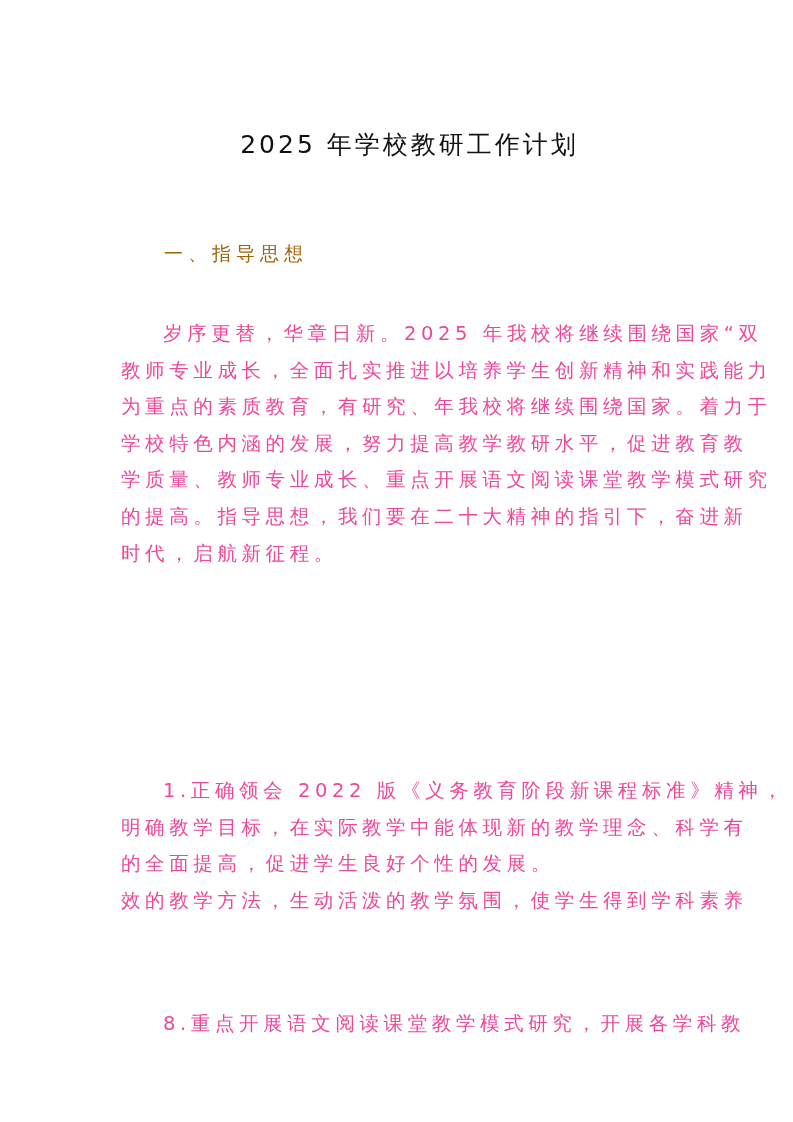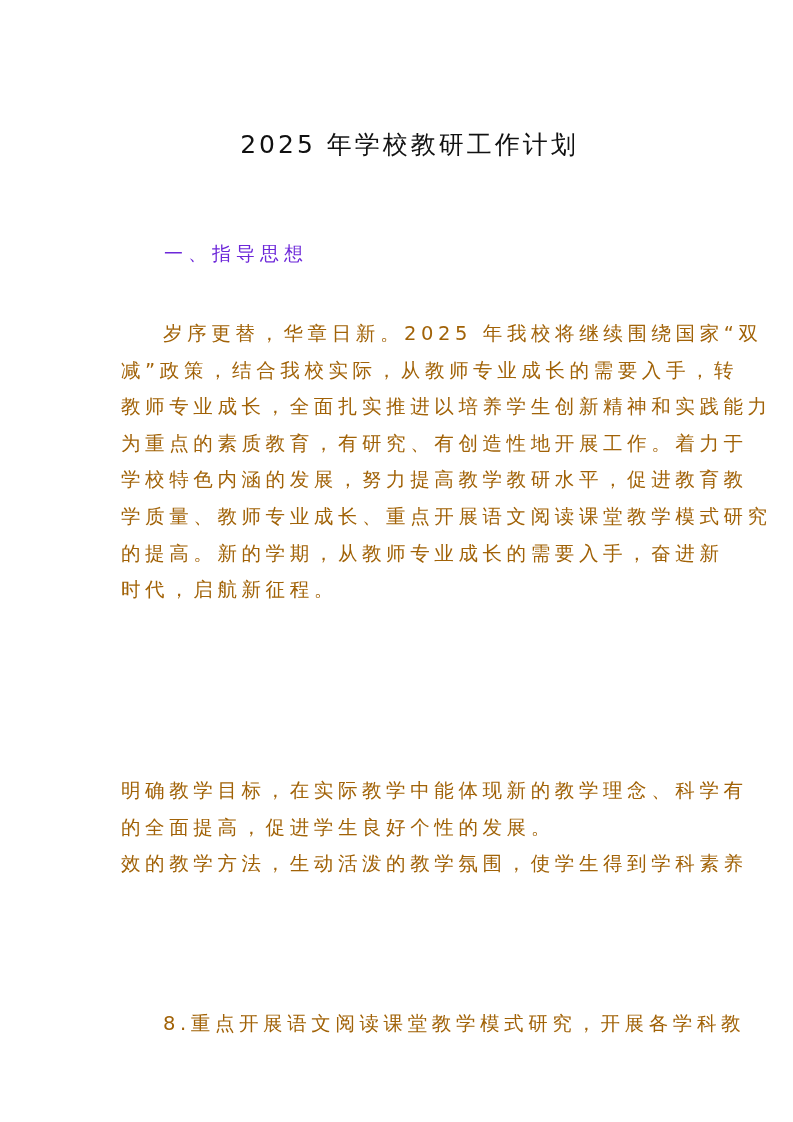--- a/index.html
+++ b/index.html
@@ -1,48 +1,48 @@
 <!DOCTYPE html>
 <html><head>
 <meta charset="utf-8">
 <style>
   html, body { margin: 0; padding: 0; background: #ffffff; }
   body { width: 793px; height: 1122px; position: relative; overflow: hidden;
          font-family: "DejaVu Sans", "Liberation Sans", sans-serif; color: #1a1a1a; }
   .page { position: absolute; left: 0; top: 0; width: 793px; height: 1122px; background: #fff; }
   .title { position: absolute; left: 13px; width: 793px; top: 128px; text-align: center;
            font-size: 25px; line-height: 34px; letter-spacing: 3px; color: #111; }
-  .heading { position: absolute; left: 164px; font-size: 19px; line-height: 26px; letter-spacing: 5px; color: #6d28d9; }
+  .heading { position: absolute; left: 164px; font-size: 19px; line-height: 26px; letter-spacing: 5px; color: #a16207; }
   .para { position: absolute; left: 121px; width: 556px; font-size: 19.5px; line-height: 36.6px;
-          letter-spacing: 4.6px; text-align: justify; color: #a16207; }
+          letter-spacing: 4.6px; text-align: justify; color: #ec4899; }
   .para .line { display: block; white-space: nowrap; height: 36.6px; }
   .para .line.first { padding-left: 42px; }
 </style>
 </head>
 <body>
 
 <div class="page">
 
   <div class="title">2025 年学校教研工作计划</div>
 
   <div class="heading" style="top:240px;">一、指导思想</div>
 
   <div class="para" style="top:316px;">
     <span class="line first">岁序更替，华章日新。2025 年我校将继续围绕国家“双</span>
-    <span class="line">减”政策，结合我校实际，从教师专业成长的需要入手，转</span>
     <span class="line">教师专业成长，全面扎实推进以培养学生创新精神和实践能力</span>
-    <span class="line">为重点的素质教育，有研究、有创造性地开展工作。着力于</span>
+    <span class="line">为重点的素质教育，有研究、年我校将继续围绕国家。着力于</span>
     <span class="line">学校特色内涵的发展，努力提高教学教研水平，促进教育教</span>
     <span class="line">学质量、教师专业成长、重点开展语文阅读课堂教学模式研究</span>
-    <span class="line">的提高。新的学期，从教师专业成长的需要入手，奋进新</span>
+    <span class="line">的提高。指导思想，我们要在二十大精神的指引下，奋进新</span>
     <span class="line">时代，启航新征程。</span>
   </div>
 
 
   <div class="para" style="top:773px;">
+    <span class="line first">1.正确领会 2022 版《义务教育阶段新课程标准》精神，</span>
     <span class="line">明确教学目标，在实际教学中能体现新的教学理念、科学有</span>
     <span class="line">的全面提高，促进学生良好个性的发展。</span>
     <span class="line">效的教学方法，生动活泼的教学氛围，使学生得到学科素养</span>
   </div>
 
   <div class="para" style="top:1006px;">
     <span class="line first">8.重点开展语文阅读课堂教学模式研究，开展各学科教</span>
   </div>
 
 </div>

